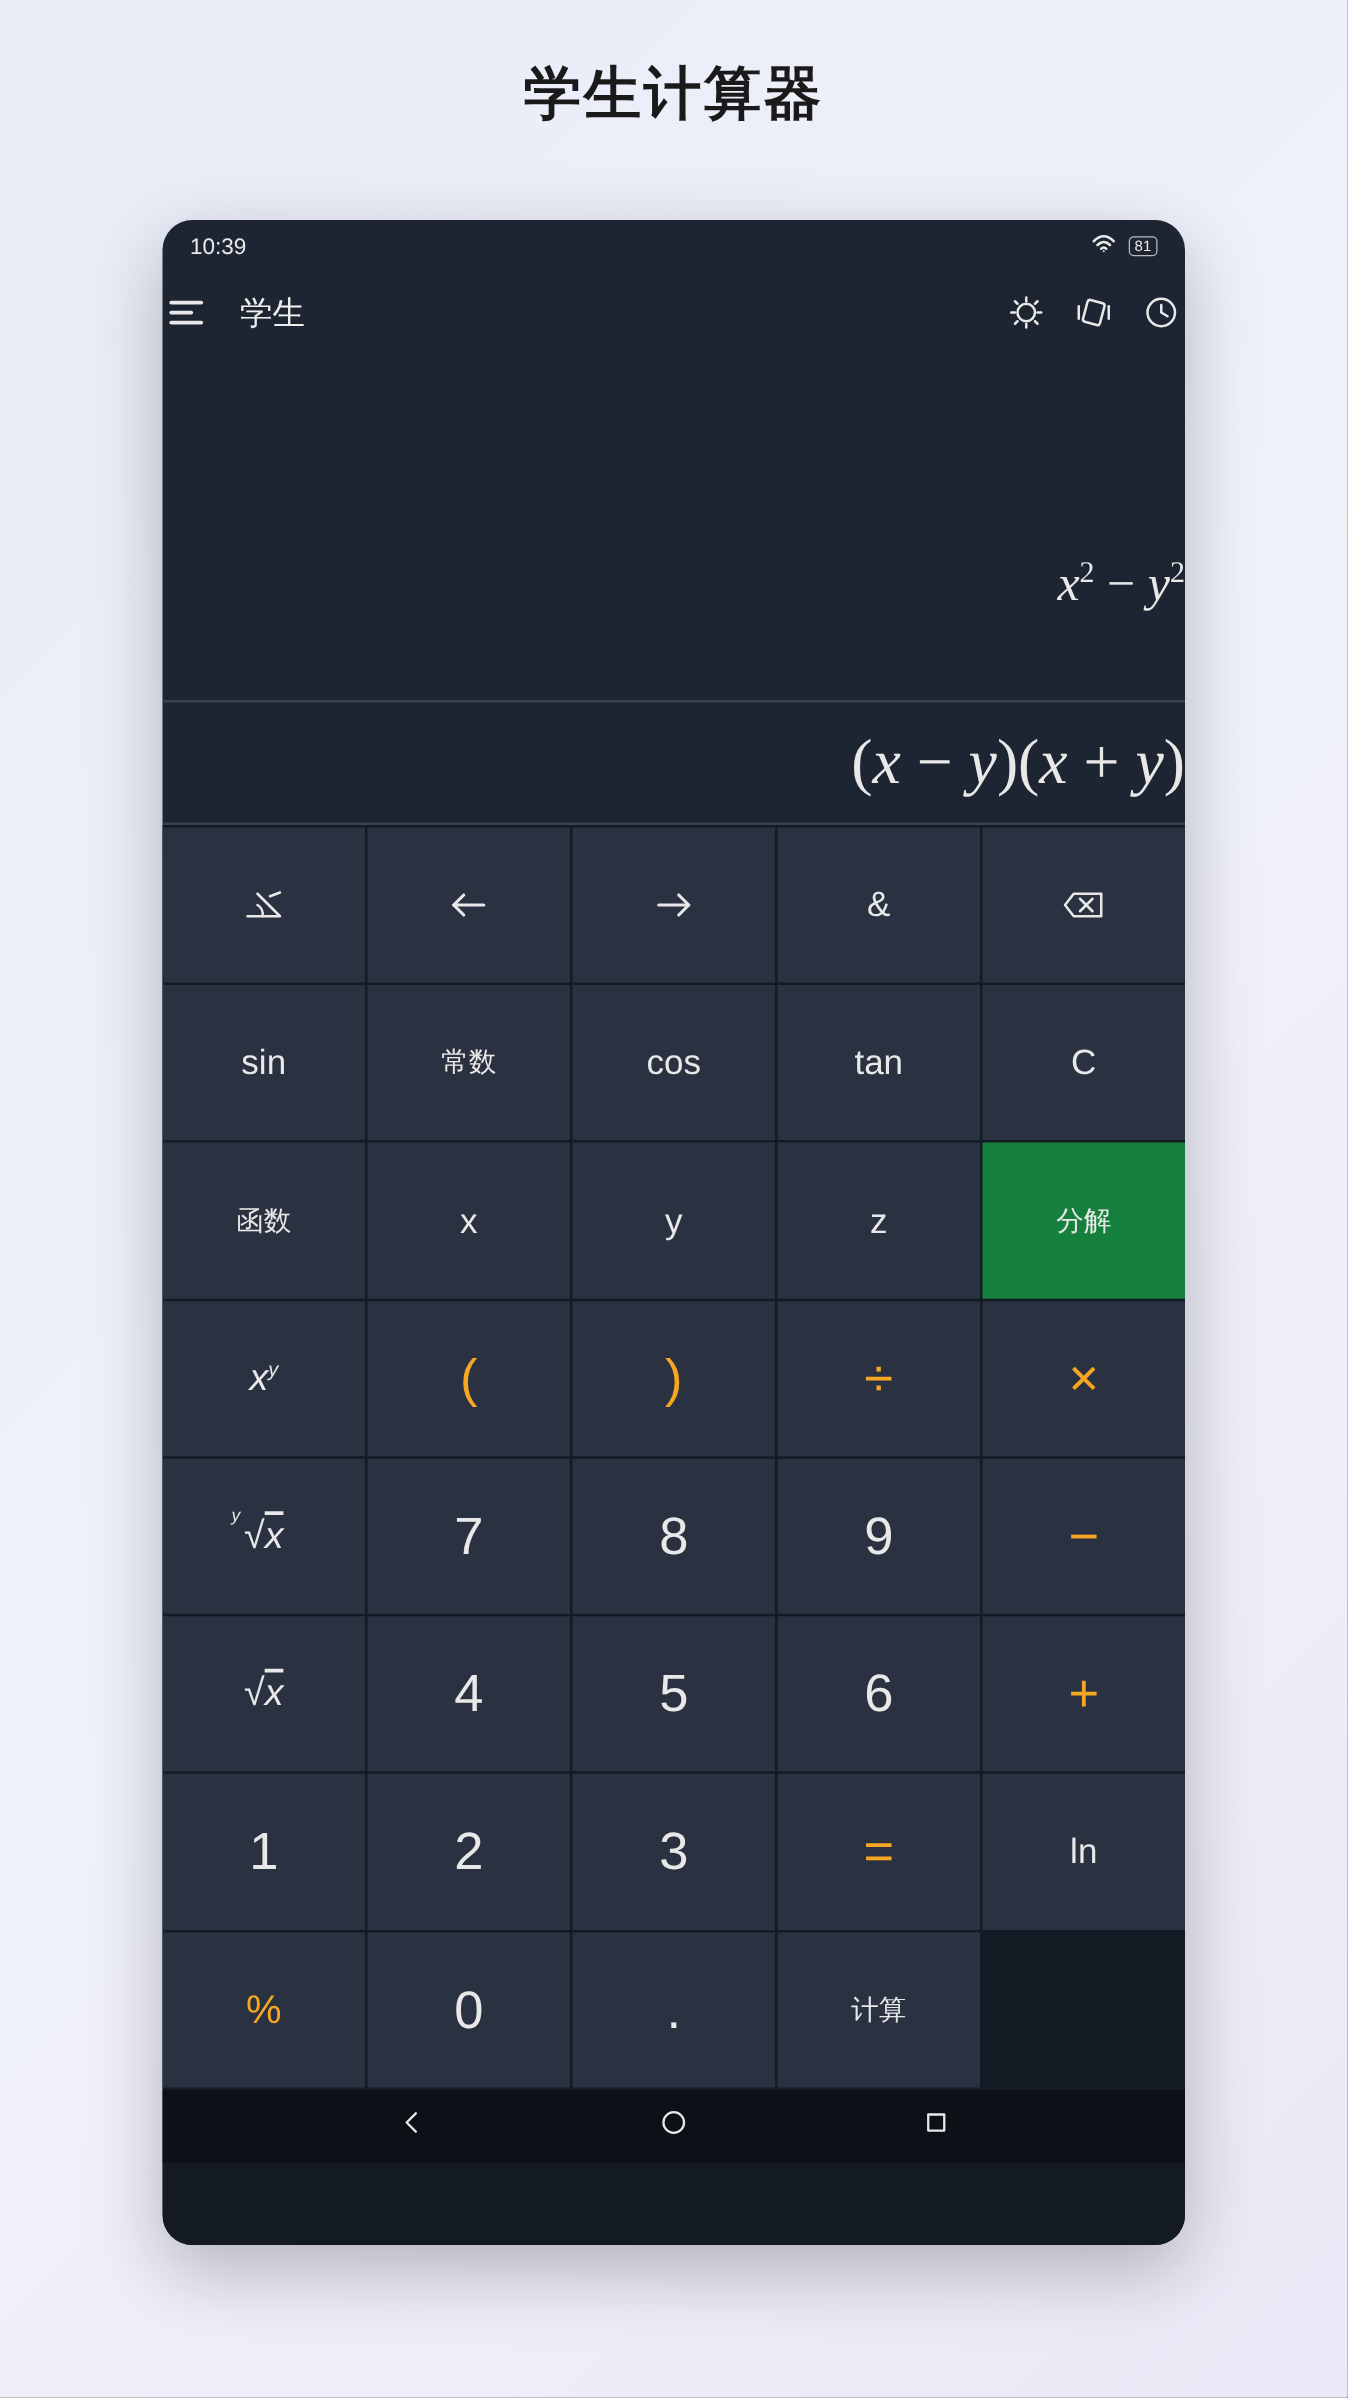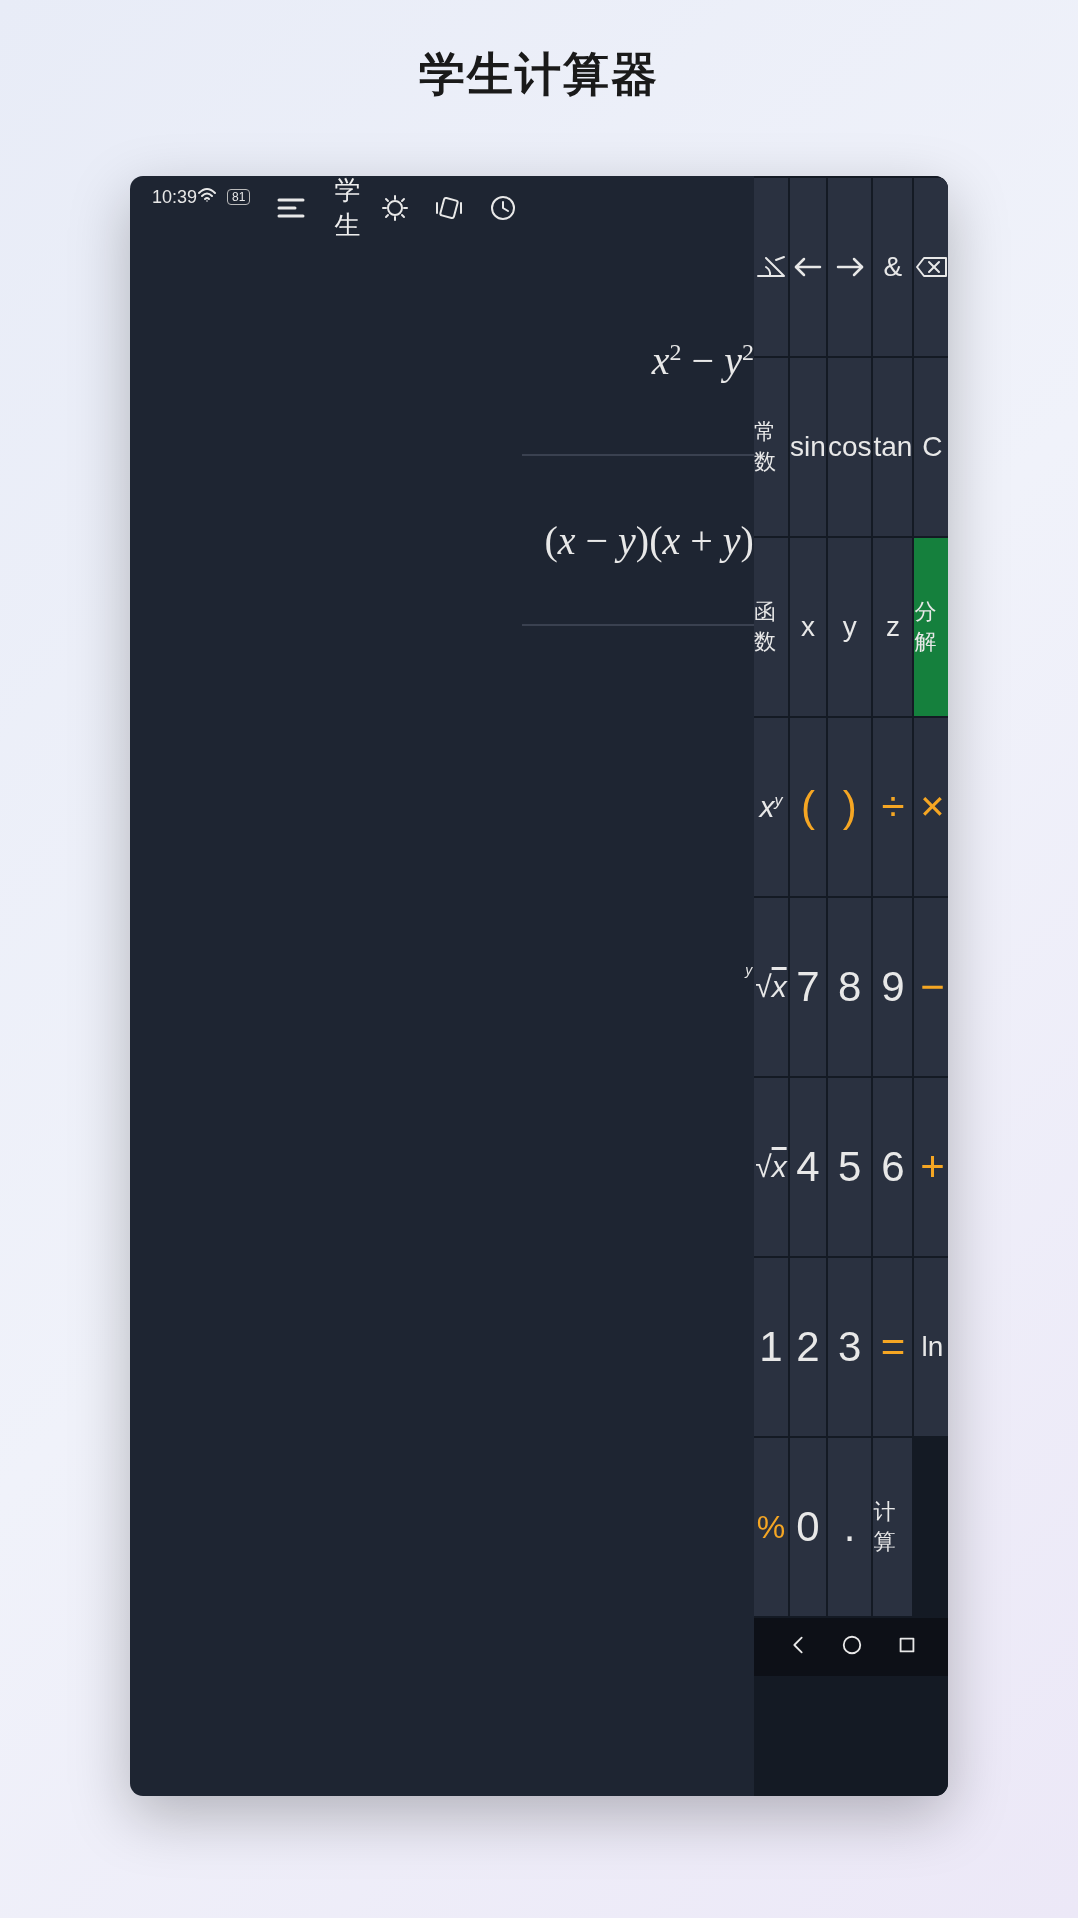--- a/index.html
+++ b/index.html
@@ -17,25 +17,25 @@
     font-size: 46px;
     font-weight: 700;
     color: #1a1a1a;
     letter-spacing: 2px;
   }
   .phone {
     margin-top: 70px;
     width: 818px;
     height: 1620px;
     background: #1e2532;
-    border-radius: 13px;
+    border-radius: 24px;
     box-shadow: 0 20px 60px rgba(0,0,0,0.25);
     overflow: hidden;
     display: flex;
-    flex-direction: row;
+    flex-direction: column;
   }
   .status-bar {
     height: 42px;
     display: flex;
     align-items: center;
     justify-content: space-between;
     padding: 0 22px;
     color: #e8e8e8;
     font-size: 18px;
   }
@@ -68,30 +68,30 @@
     padding: 0 0 70px 22px;
     font-family: "Times New Roman", Georgia, serif;
     font-style: italic;
     color: #e8e8e8;
     font-size: 40px;
     overflow: hidden;
     margin-left: 27px;
   }
   .expression-box .sup { font-size: 24px; vertical-align: super; font-style: normal;}
   .result-box {
-    height: 172px;
+    height: 100px;
     border-top: 2px solid #3a4150;
     border-bottom: 2px solid #3a4150;
     display: flex;
     align-items: center;
     justify-content: flex-end;
     padding-left: 22px;
     font-family: "Times New Roman", Georgia, serif;
     color: #e8e8e8;
-    font-size: 40px;
+    font-size: 51px;
     overflow: hidden;
   }
   .result-box .it { font-style: italic; }
   .keypad {
     flex: 1;
     display: grid;
     grid-template-columns: repeat(5, 1fr);
     grid-template-rows: repeat(9, 1fr);
     gap: 2px;
     background: #141a24;
@@ -215,22 +215,22 @@
     </div>
     <div class="key">&amp;</div>
     <div class="key">
       <svg width="36" height="26" viewBox="0 0 36 26">
           <path d="M10 4 L32 4 L32 22 L10 22 L3 13 Z"></path>
           <line x1="15" y1="8" x2="25" y2="18"></line>
           <line x1="25" y1="8" x2="15" y2="18"></line>
         </svg>
     </div>
 
+    <div class="key">sin</div>
     <div class="key small">常数</div>
-    <div class="key">sin</div>
     <div class="key">cos</div>
     <div class="key">tan</div>
     <div class="key">C</div>
 
     <div class="key small">函数</div>
     <div class="key">x</div>
     <div class="key">y</div>
     <div class="key">z</div>
     <div class="key small highlight">分解</div>
 

